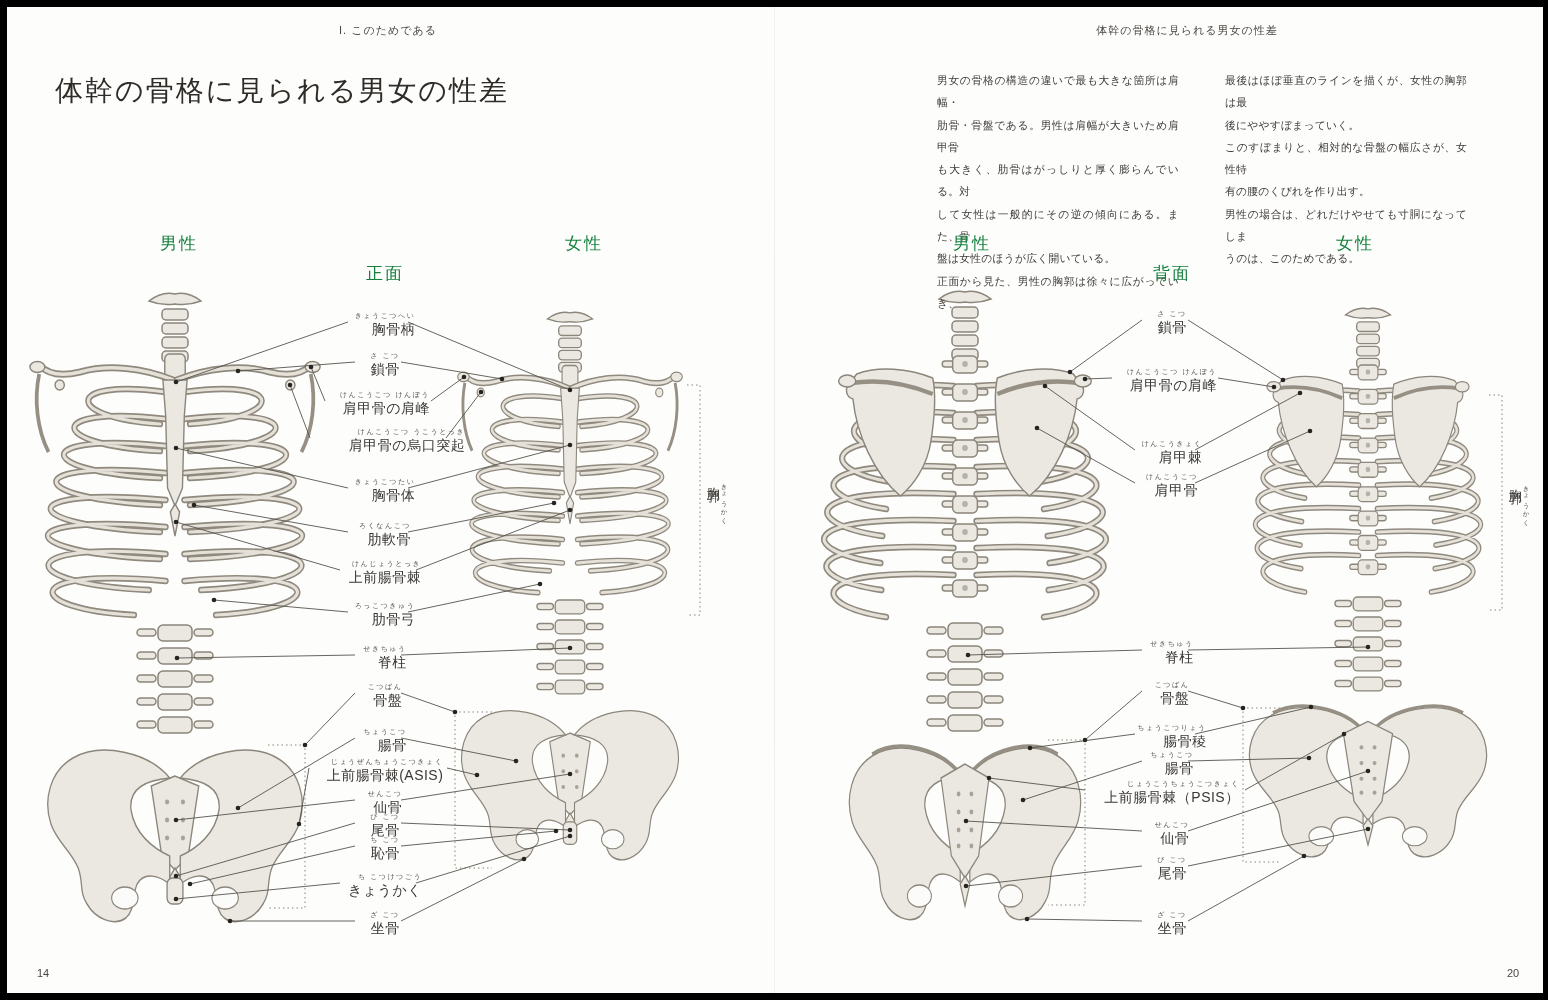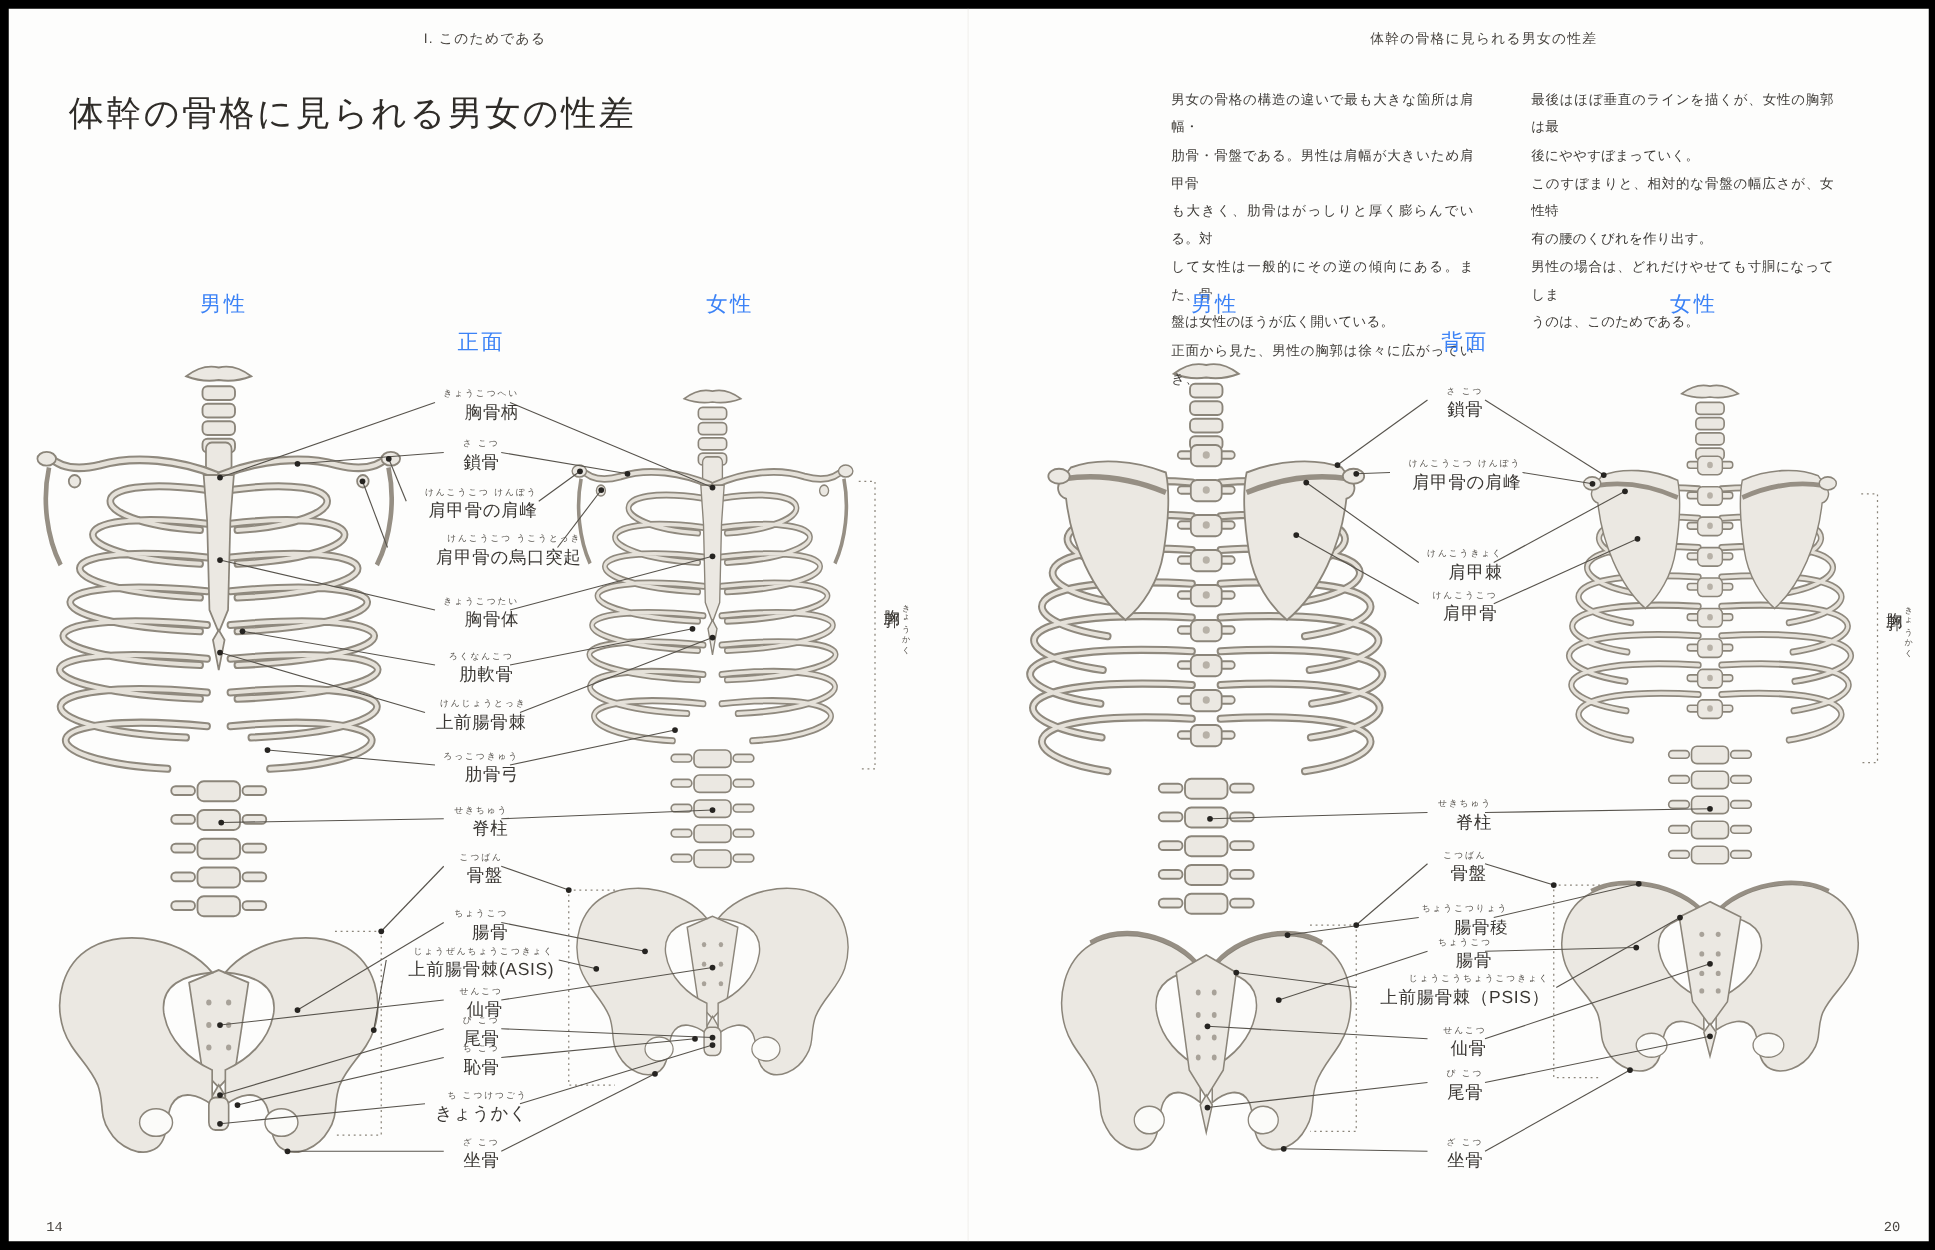--- a/index.html
+++ b/index.html
@@ -10,25 +10,25 @@
   }
   #paper{
     position:absolute;left:7px;top:7px;right:5px;bottom:7px;
     background:#fdfdfc;overflow:hidden;
   }
   .gutter{position:absolute;left:767px;top:0;width:1px;height:100%;
     background:linear-gradient(#f3f2ef,#ecebe7,#f3f2ef);}
   .runhead{position:absolute;font-size:11px;color:#4a4641;letter-spacing:1px;
     transform:translateX(-50%);white-space:nowrap;}
   .pagenum{position:absolute;font-size:11px;color:#4a4641;
-    font-family:Liberation Mono, monospace;margin-top:10px;}
+    font-family:Liberation Sans, sans-serif;}
   .title{position:absolute;left:48px;top:65px;font-size:28px;color:#2f2c28;
     font-family:"Liberation Serif","DejaVu Serif",serif;font-weight:500;
     letter-spacing:2px;white-space:nowrap;}
-  .fig-head{position:absolute;font-size:17px;color:#3b82f6;
+  .fig-head{position:absolute;font-size:17px;color:#15803d;
     font-family:"Liberation Serif","DejaVu Serif",serif;
     transform:translateX(-50%);white-space:nowrap;letter-spacing:2px;}
   .bodycol{position:absolute;width:242px;font-size:10.8px;line-height:22.3px;
     color:#3f3c38;white-space:pre-line;letter-spacing:0.2px;text-align:justify;}
   .alabel{position:absolute;transform:translateX(-50%);text-align:right;
     white-space:nowrap;color:#3a3733;}
   .alabel .furi{display:block;font-size:7px;letter-spacing:1.5px;
     color:#55514b;line-height:8px;margin-bottom:1px;}
   .alabel .kanji{display:block;font-size:14px;line-height:16px;letter-spacing:0.5px;}
   .vk{position:absolute;writing-mode:vertical-rl;text-orientation:upright;

